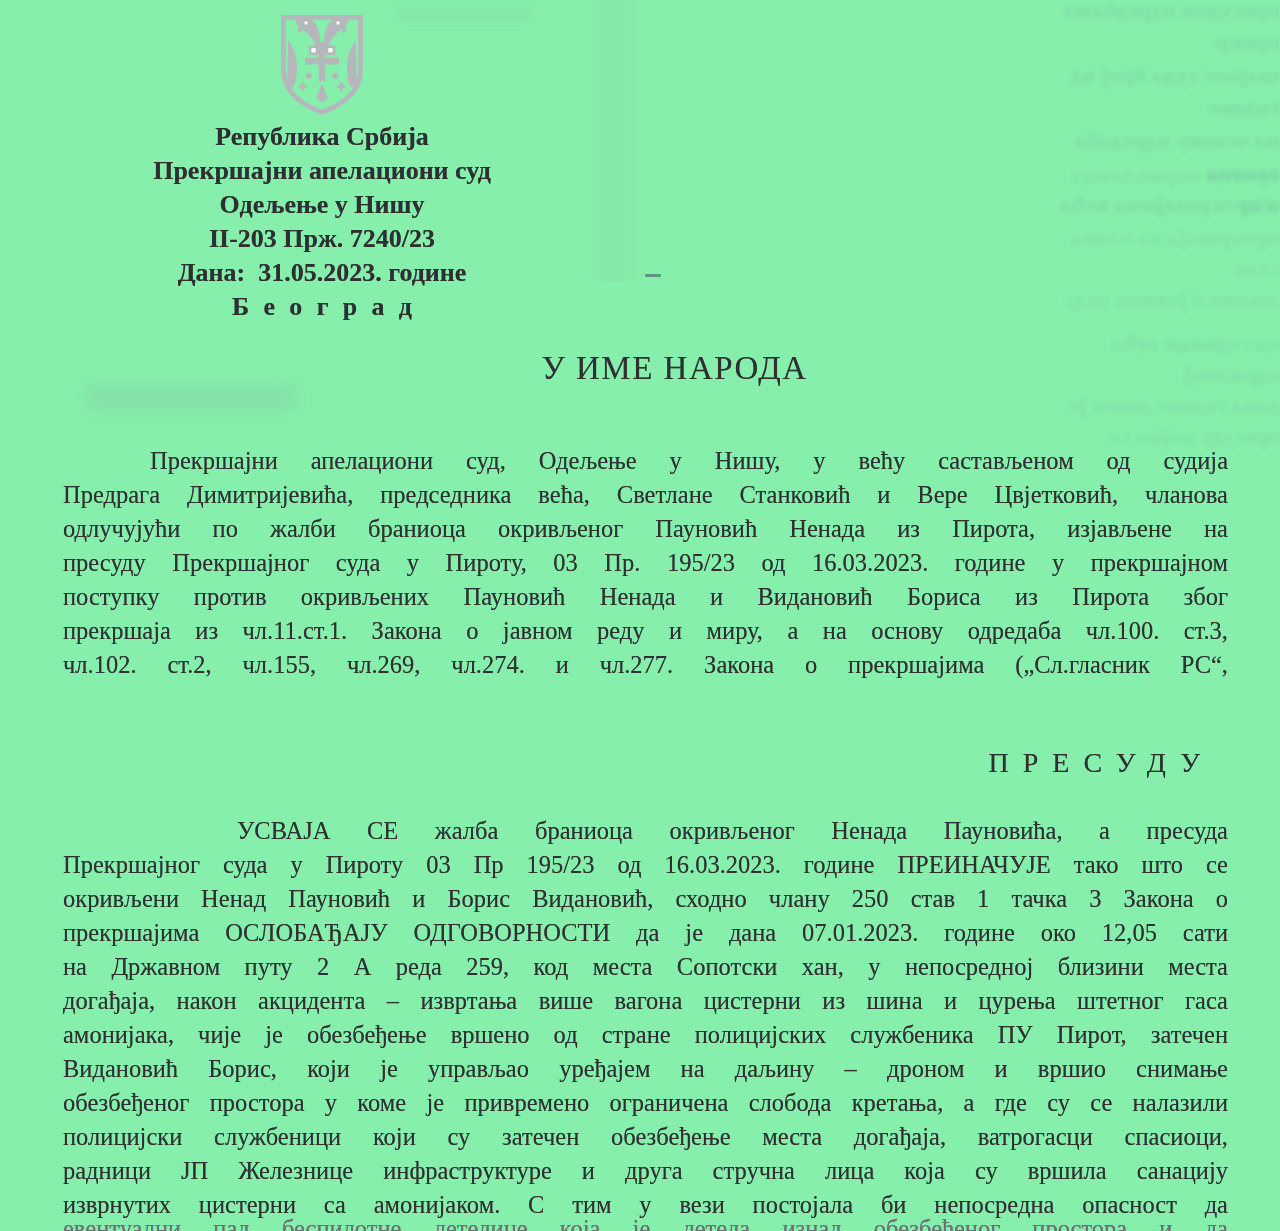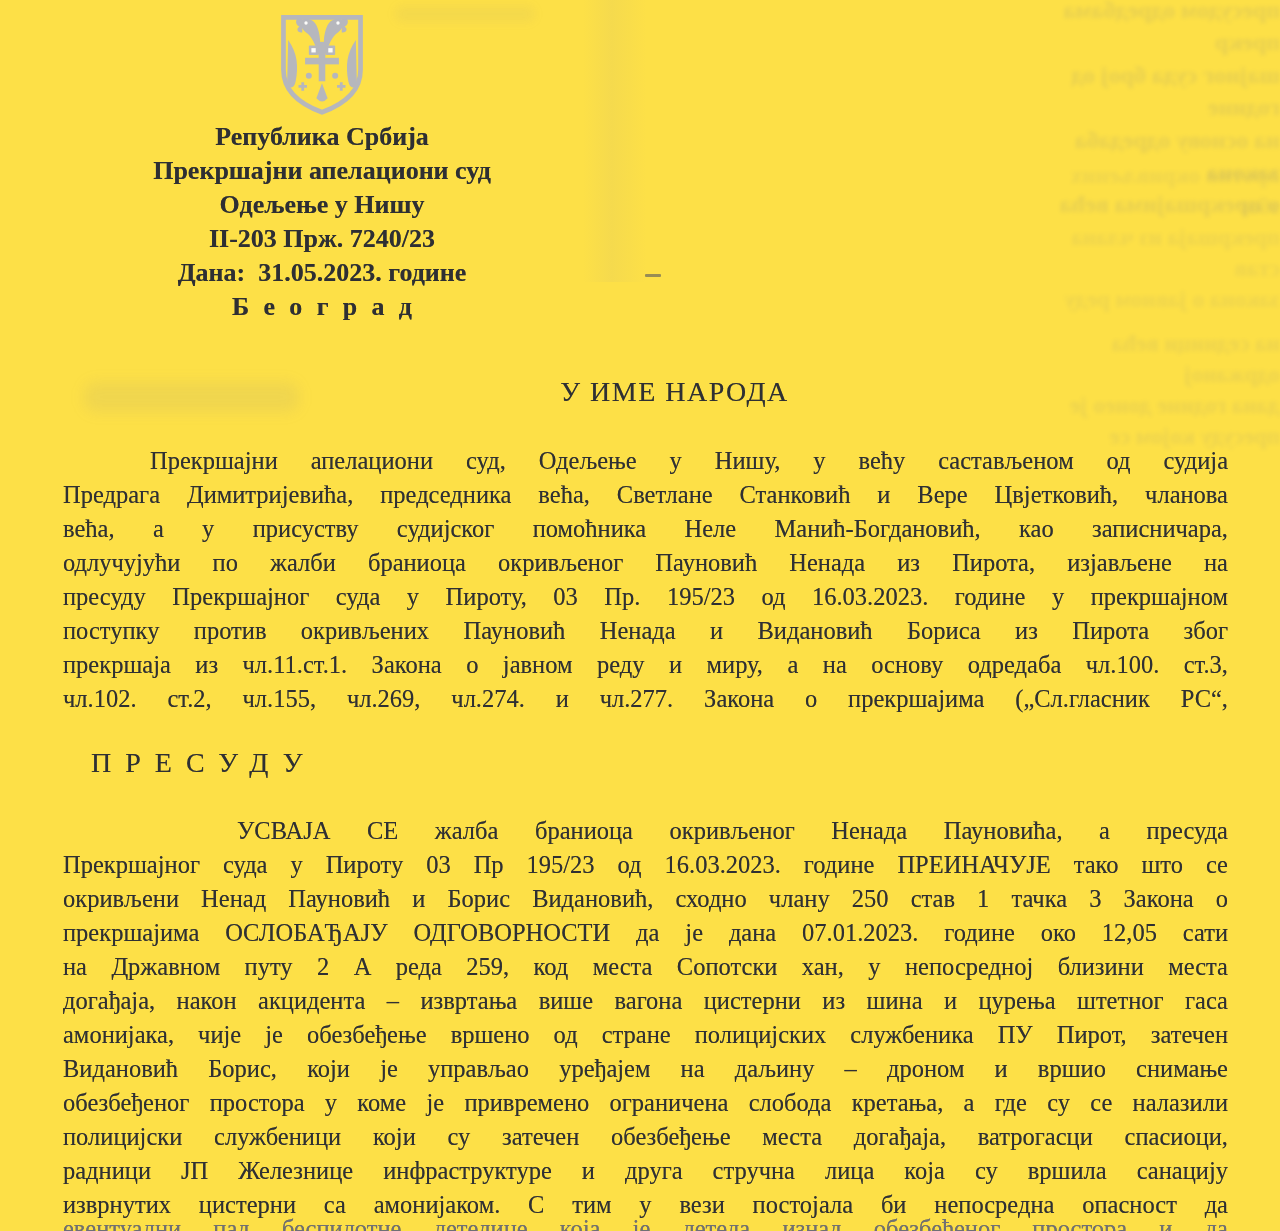--- a/index.html
+++ b/index.html
@@ -1,40 +1,40 @@
 <!DOCTYPE html>
 <html lang="sr"><head>
 <meta charset="utf-8">
 <style>
   html,body { margin:0; padding:0; background:#e9e9e7; }
   .page {
     position:relative; width:1280px; height:1231px; overflow:hidden;
-    background:#fde047;
+    background:#86efac;
     font-family:"Liberation Serif","DejaVu Serif",serif;
     color:#2f3033;
     text-shadow:0 0 0.5px rgba(47,48,51,0.55);
   }
 
   
   .letterhead {
     position:absolute; left:126px; top:6px; width:392px;
     text-align:center; font-weight:bold; font-size:26px; line-height:34px; color:#2e2f33;
   }
   .emblem { width:94px; height:109px; margin:2px auto 3px; }
   .lh-line { white-space:nowrap; }
   .lh-line.spaced { letter-spacing:0.55em; text-indent:0.55em; }
 
   
   .title {
     position:absolute; left:92px; top:350px; width:1165px;
-    text-align:center; font-size:28px; letter-spacing:1.5px; font-weight:400;margin-top:26px;
+    text-align:center; font-size:33px; letter-spacing:1.5px; font-weight:400;
   }
   .verdict-heading {
-    position:absolute; left:77px; top:747px; width:1165px;
-    text-align:left; font-size:28px; letter-spacing:0.5em; text-indent:0.5em; font-weight:400;
+    position:absolute; left:49px; top:747px; width:1165px;
+    text-align:right; font-size:28px; letter-spacing:0.5em; text-indent:0.5em; font-weight:400;
   }
 
   
   .para { position:absolute; left:63px; width:1165px; font-size:24.5px; line-height:34px; }
   .para1 { top:416px;margin-top:28px; }
   .para2 { top:814px; }
   .dl { text-align:justify; text-align-last:justify; }
   .dl.lastline { text-align-last:left; }
   .ind1 { text-indent:87px; }
   .ind2 { text-indent:174px; }
@@ -133,21 +133,20 @@
     <div class="lh-line">II-203 Прж. 7240/23</div>
     <div class="lh-line">Дана:&nbsp; 31.05.2023. године</div>
     <div class="lh-line spaced">Београд</div>
   </header>
 
   <div class="title">У ИМЕ НАРОДА</div>
 
   <section class="para para1">
     <div class="dl ind1">Прекршајни апелациони суд, Одељење у Нишу, у већу састављеном од судија</div>
     <div class="dl">Предрага Димитријевића, председника већа, Светлане Станковић и Вере Цвјетковић, чланова</div>
-    <div class="dl">већа, а у присуству судијског помоћника Неле Манић-Богдановић, као записничара,</div>
     <div class="dl">одлучујући по жалби браниоца окривљеног Пауновић Ненада из Пирота, изјављене на</div>
     <div class="dl">пресуду Прекршајног суда у Пироту, 03 Пр. 195/23 од 16.03.2023. године у прекршајном</div>
     <div class="dl">поступку против окривљених Пауновић Ненада и Видановић Бориса из Пирота због</div>
     <div class="dl">прекршаја из чл.11.ст.1. Закона о јавном реду и миру, а на основу одредаба чл.100. ст.3,</div>
     <div class="dl">чл.102. ст.2, чл.155, чл.269, чл.274. и чл.277. Закона о прекршајима („Сл.гласник РС“,</div>
   </section>
 
   <div class="verdict-heading">ПРЕСУДУ</div>
 
   <section class="para para2">

